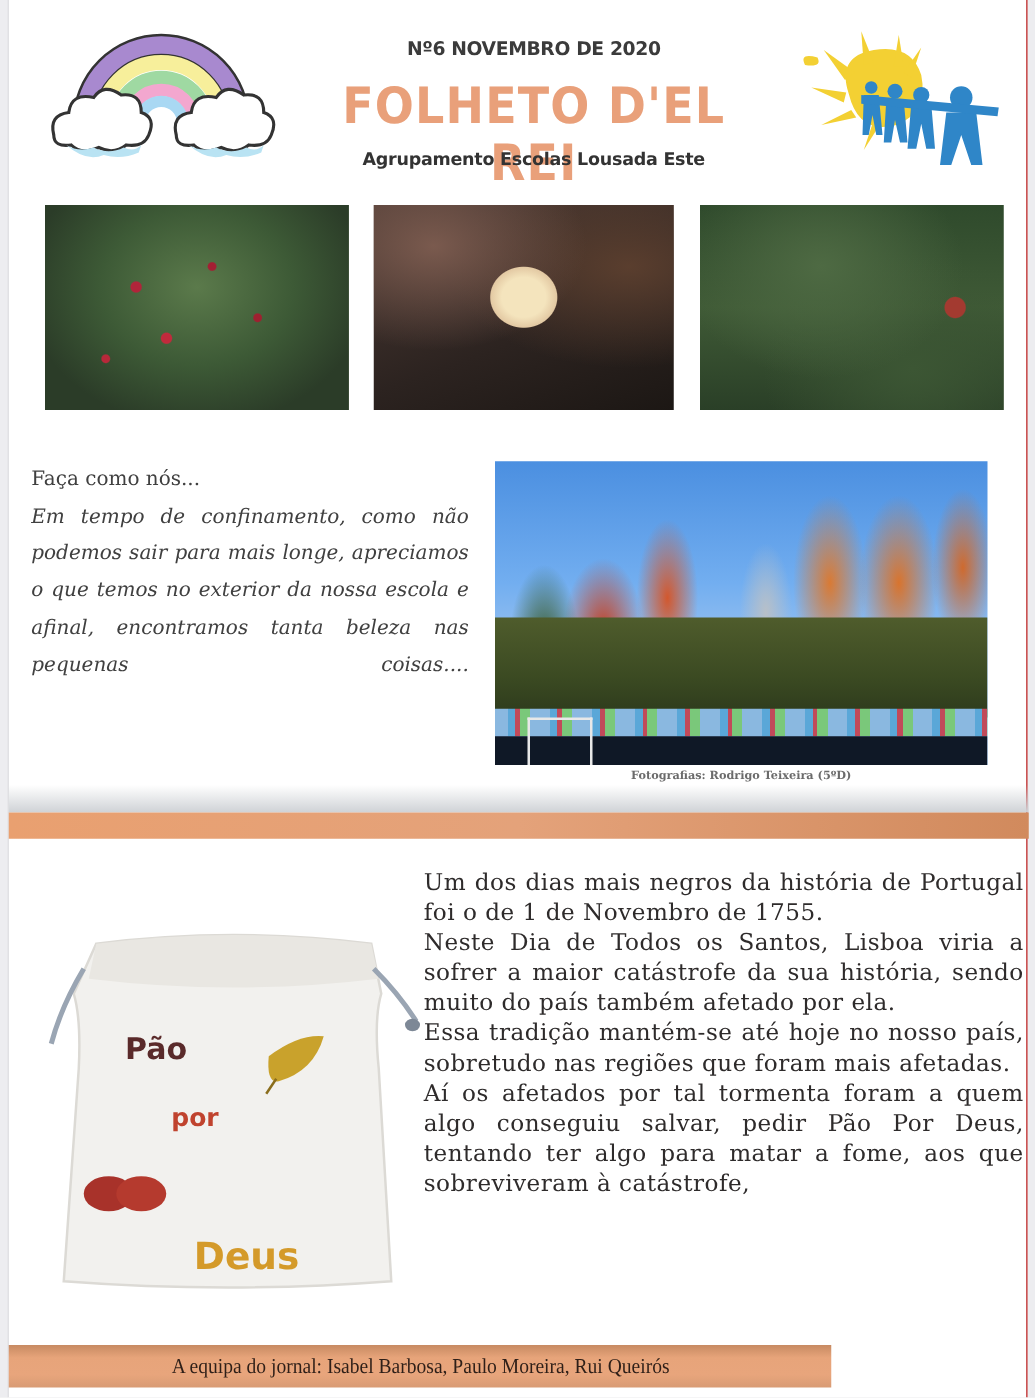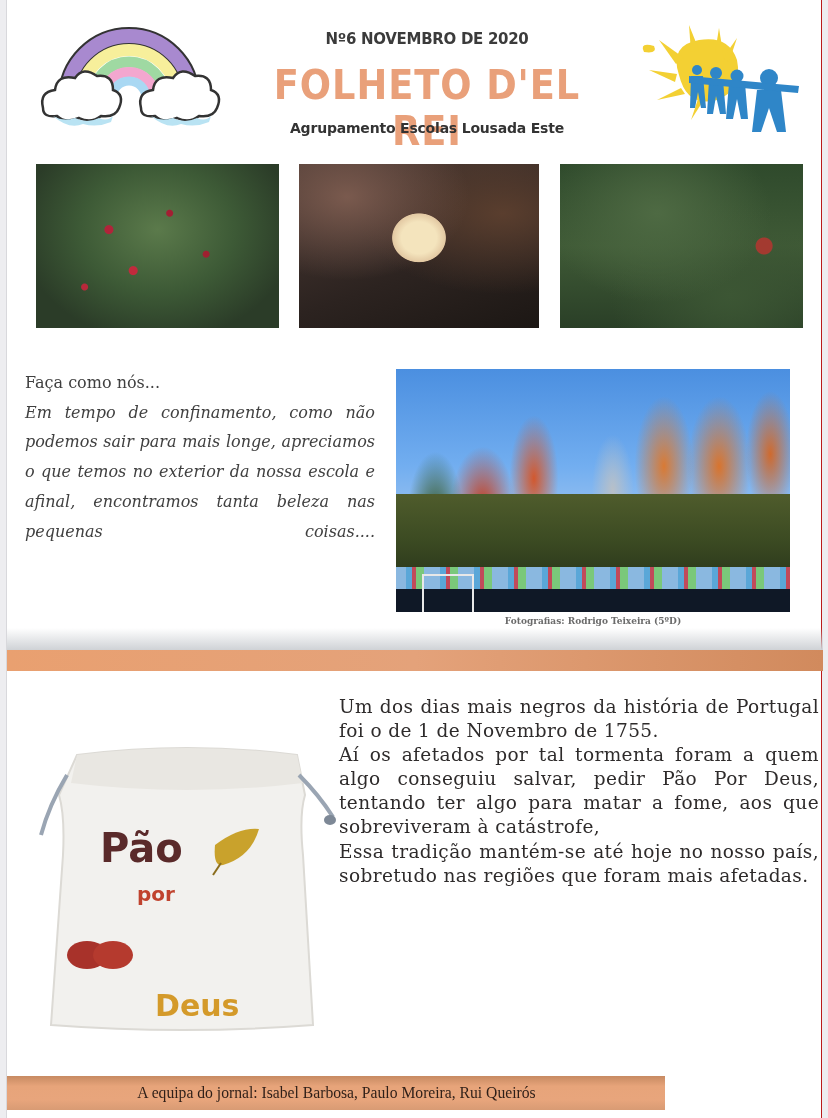--- a/index.html
+++ b/index.html
@@ -54,21 +54,21 @@
   .landscape .goal { position: absolute; left: 26px; top: 205px; width: 52px; height: 38px; border: 2px solid #e8e8e8; border-bottom: none; }
 
   .caption { position: absolute; left: 389px; top: 616px; width: 394px; text-align: center; font-family: "DejaVu Serif", serif; font-weight: bold; font-size: 9px; color: #6b6b6b; }
 
   .shadow-band { position: absolute; left: 0; top: 628px; width: 816px; height: 22px; background: linear-gradient(180deg, rgba(255,255,255,0) 0%, #cfd2d6 100%); }
   .divider { position: absolute; left: 0; top: 650px; width: 816px; height: 21px; background: linear-gradient(90deg, #e9a070 0%, #e4a27a 50%, #d18a5d 100%); }
 
   
   .bag { position: absolute; left: 30px; top: 735px; width: 300px; height: 300px; }
   .bag-text { position: absolute; font-family: "DejaVu Sans", sans-serif; font-weight: bold; }
-  .bag-word1 { left: 93px; top: 825px; font-size: 40px; }
+  .bag-word1 { left: 93px; top: 825px; font-size: 24px; }
   .bag-word2 { left: 130px; top: 882px; font-size: 20px; }
   .bag-word3 { left: 148px; top: 940px; font-size: 30px; margin-top: 48px; }
 
   .history { position: absolute; left: 332px; top: 695px; width: 480px; font-family: "DejaVu Serif", serif; font-size: 18.5px; line-height: 24.1px; color: #2e2b2b; text-align: justify; letter-spacing: 0.4px; }
   .history p { margin: 0; }
 
   .footer { position: absolute; left: 0; top: 1076px; width: 658px; height: 34px; background: linear-gradient(180deg, #c78a62 0%, #e7a47a 30%, #e8a57c 70%, #d89b74 100%); display: flex; align-items: center; justify-content: center; }
   .footer span { font-family: "Liberation Serif", serif; font-size: 17px; color: #2e1f18; transform: scaleX(0.92); display: inline-block; }
 </style>
 </head>
@@ -159,20 +159,21 @@
   </div>
   <div class="bag-text bag-word2">
     <span style="color:#c0432e;">por</span>
   </div>
   <div class="bag-text bag-word3">
     <span style="color:#d49a2a;">Deus</span>
   </div>
 
   <div class="history">
     <p>Um dos dias mais negros da história de Portugal foi o de 1 de Novembro de 1755.</p>
+    <p>Neste Dia de Todos os Santos, Lisboa viria a sofrer a maior catástrofe da sua história, sendo muito do país também afetado por ela.</p>
+    <p>Essa tradição mantém-se até hoje no nosso país, sobretudo nas regiões que foram mais afetadas.</p>
     <p>Aí os afetados por tal tormenta foram a quem algo conseguiu salvar, pedir Pão Por Deus, tentando ter algo para matar a fome, aos que sobreviveram à catástrofe,</p>
-    <p>Essa tradição mantém-se até hoje no nosso país, sobretudo nas regiões que foram mais afetadas.</p>
   </div>
 
   <div class="footer">
     <span>A equipa do jornal: Isabel Barbosa, Paulo Moreira, Rui Queirós</span>
   </div>
 </div>
 
 </body></html>

